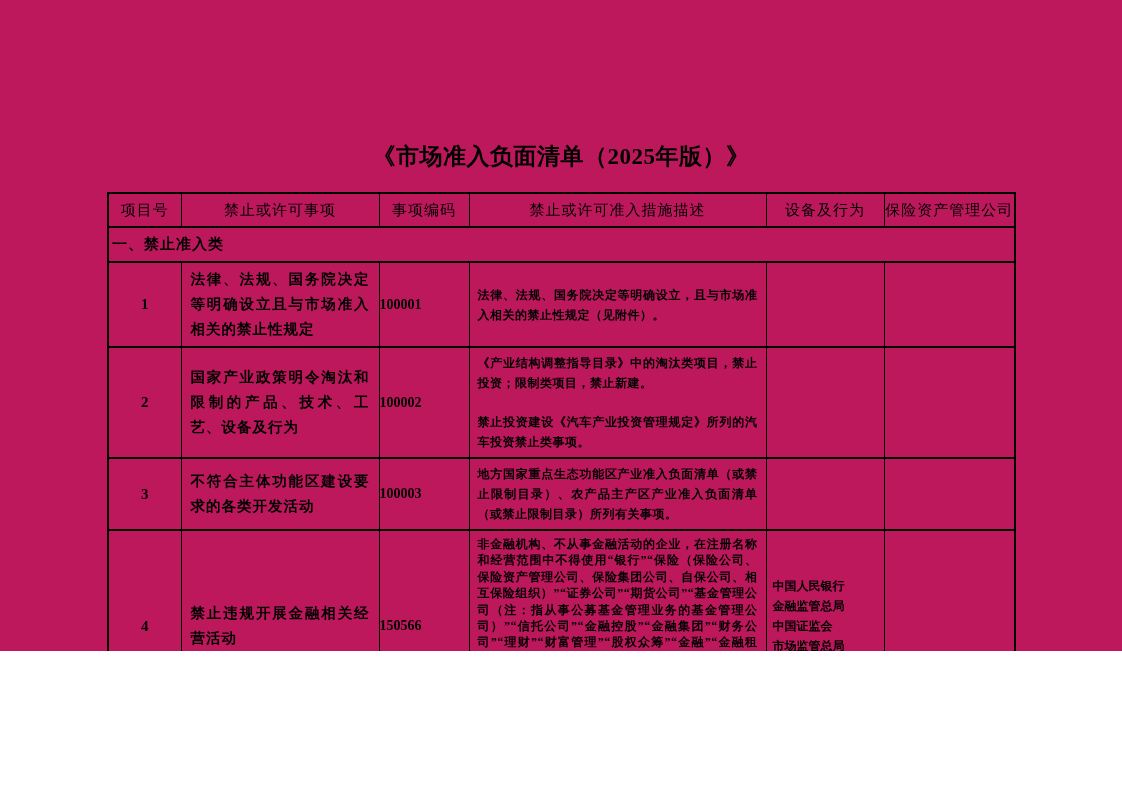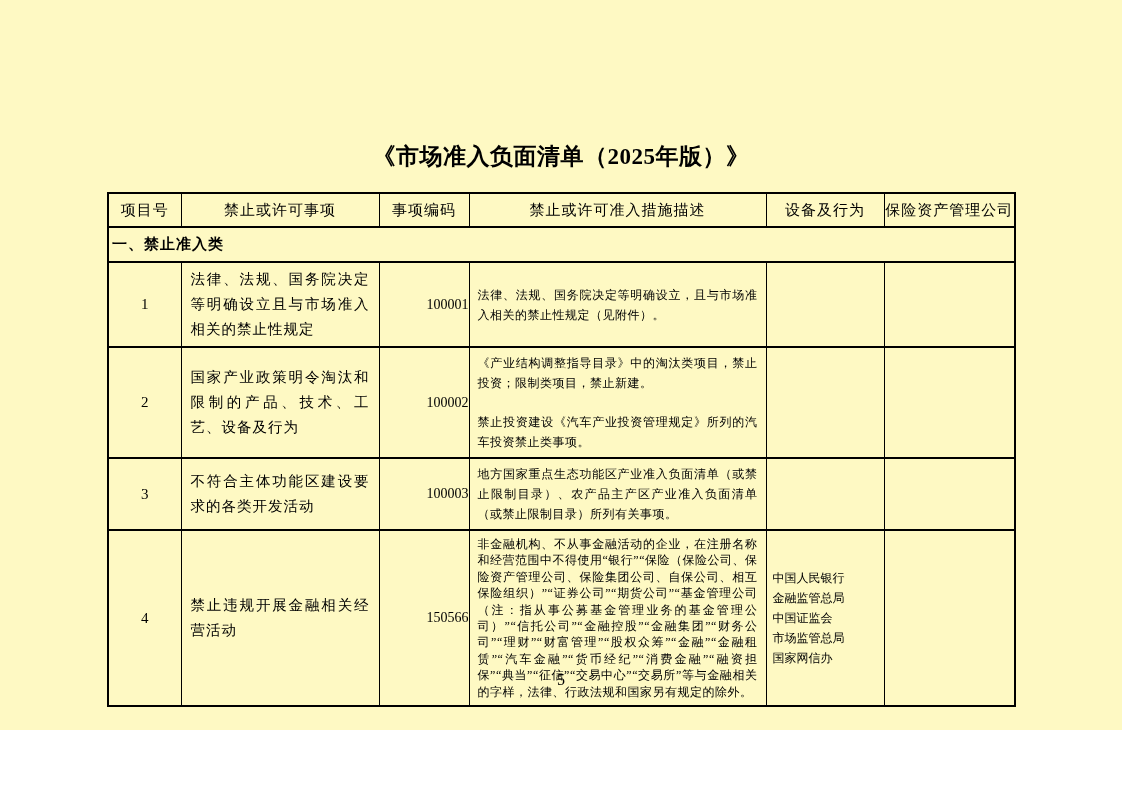--- a/index.html
+++ b/index.html
@@ -5,22 +5,22 @@
   html, body {
     margin: 0;
     padding: 0;
     background: #ffffff;
     color: #000000;
     font-family: "Liberation Serif", "DejaVu Serif", serif;
   }
   .page {
     position: relative;
     width: 1122px;
-    height: 730px;
-    background: #fef9c3;
+    height: 651px;
+    background: #be185d;
     overflow: hidden;
   }
   .doc-title {
     position: absolute;
     top: 141px;
     left: 0;
     width: 100%;
     margin: 0;
     text-align: center;
     font-size: 23px;
@@ -34,20 +34,21 @@
     width: 907px;
     border-collapse: collapse;
     table-layout: fixed;
     border: 2px solid #000;
   }
   .nl-table th, .nl-table td {
     border: 1px solid #000;
     padding: 0;
     vertical-align: middle;
     overflow: hidden;
+    font-weight: bold;
   }
   .nl-table tr { border-bottom: 2px solid #000; }
   .nl-table thead tr { height: 34px; }
   .nl-table th {
     font-size: 15px;
     font-weight: normal;
     text-align: center;
     letter-spacing: 1px;
   }
   tr.section-row { height: 35px; }
@@ -67,21 +68,21 @@
     font-size: 15px;
   }
   td.c-item {
     font-size: 14.5px;
     line-height: 25px;
     padding: 4px 9px;
     text-align: justify;
     letter-spacing: 1px;
   }
   td.c-code {
-    text-align: right;
+    text-align: left;
     font-size: 14px;
   }
   td.c-desc {
     font-size: 12px;
     line-height: 20px;
     padding: 5px 8px;
     text-align: justify;
     letter-spacing: 0.5px;
   }
   td.c-desc p { margin: 0; }

